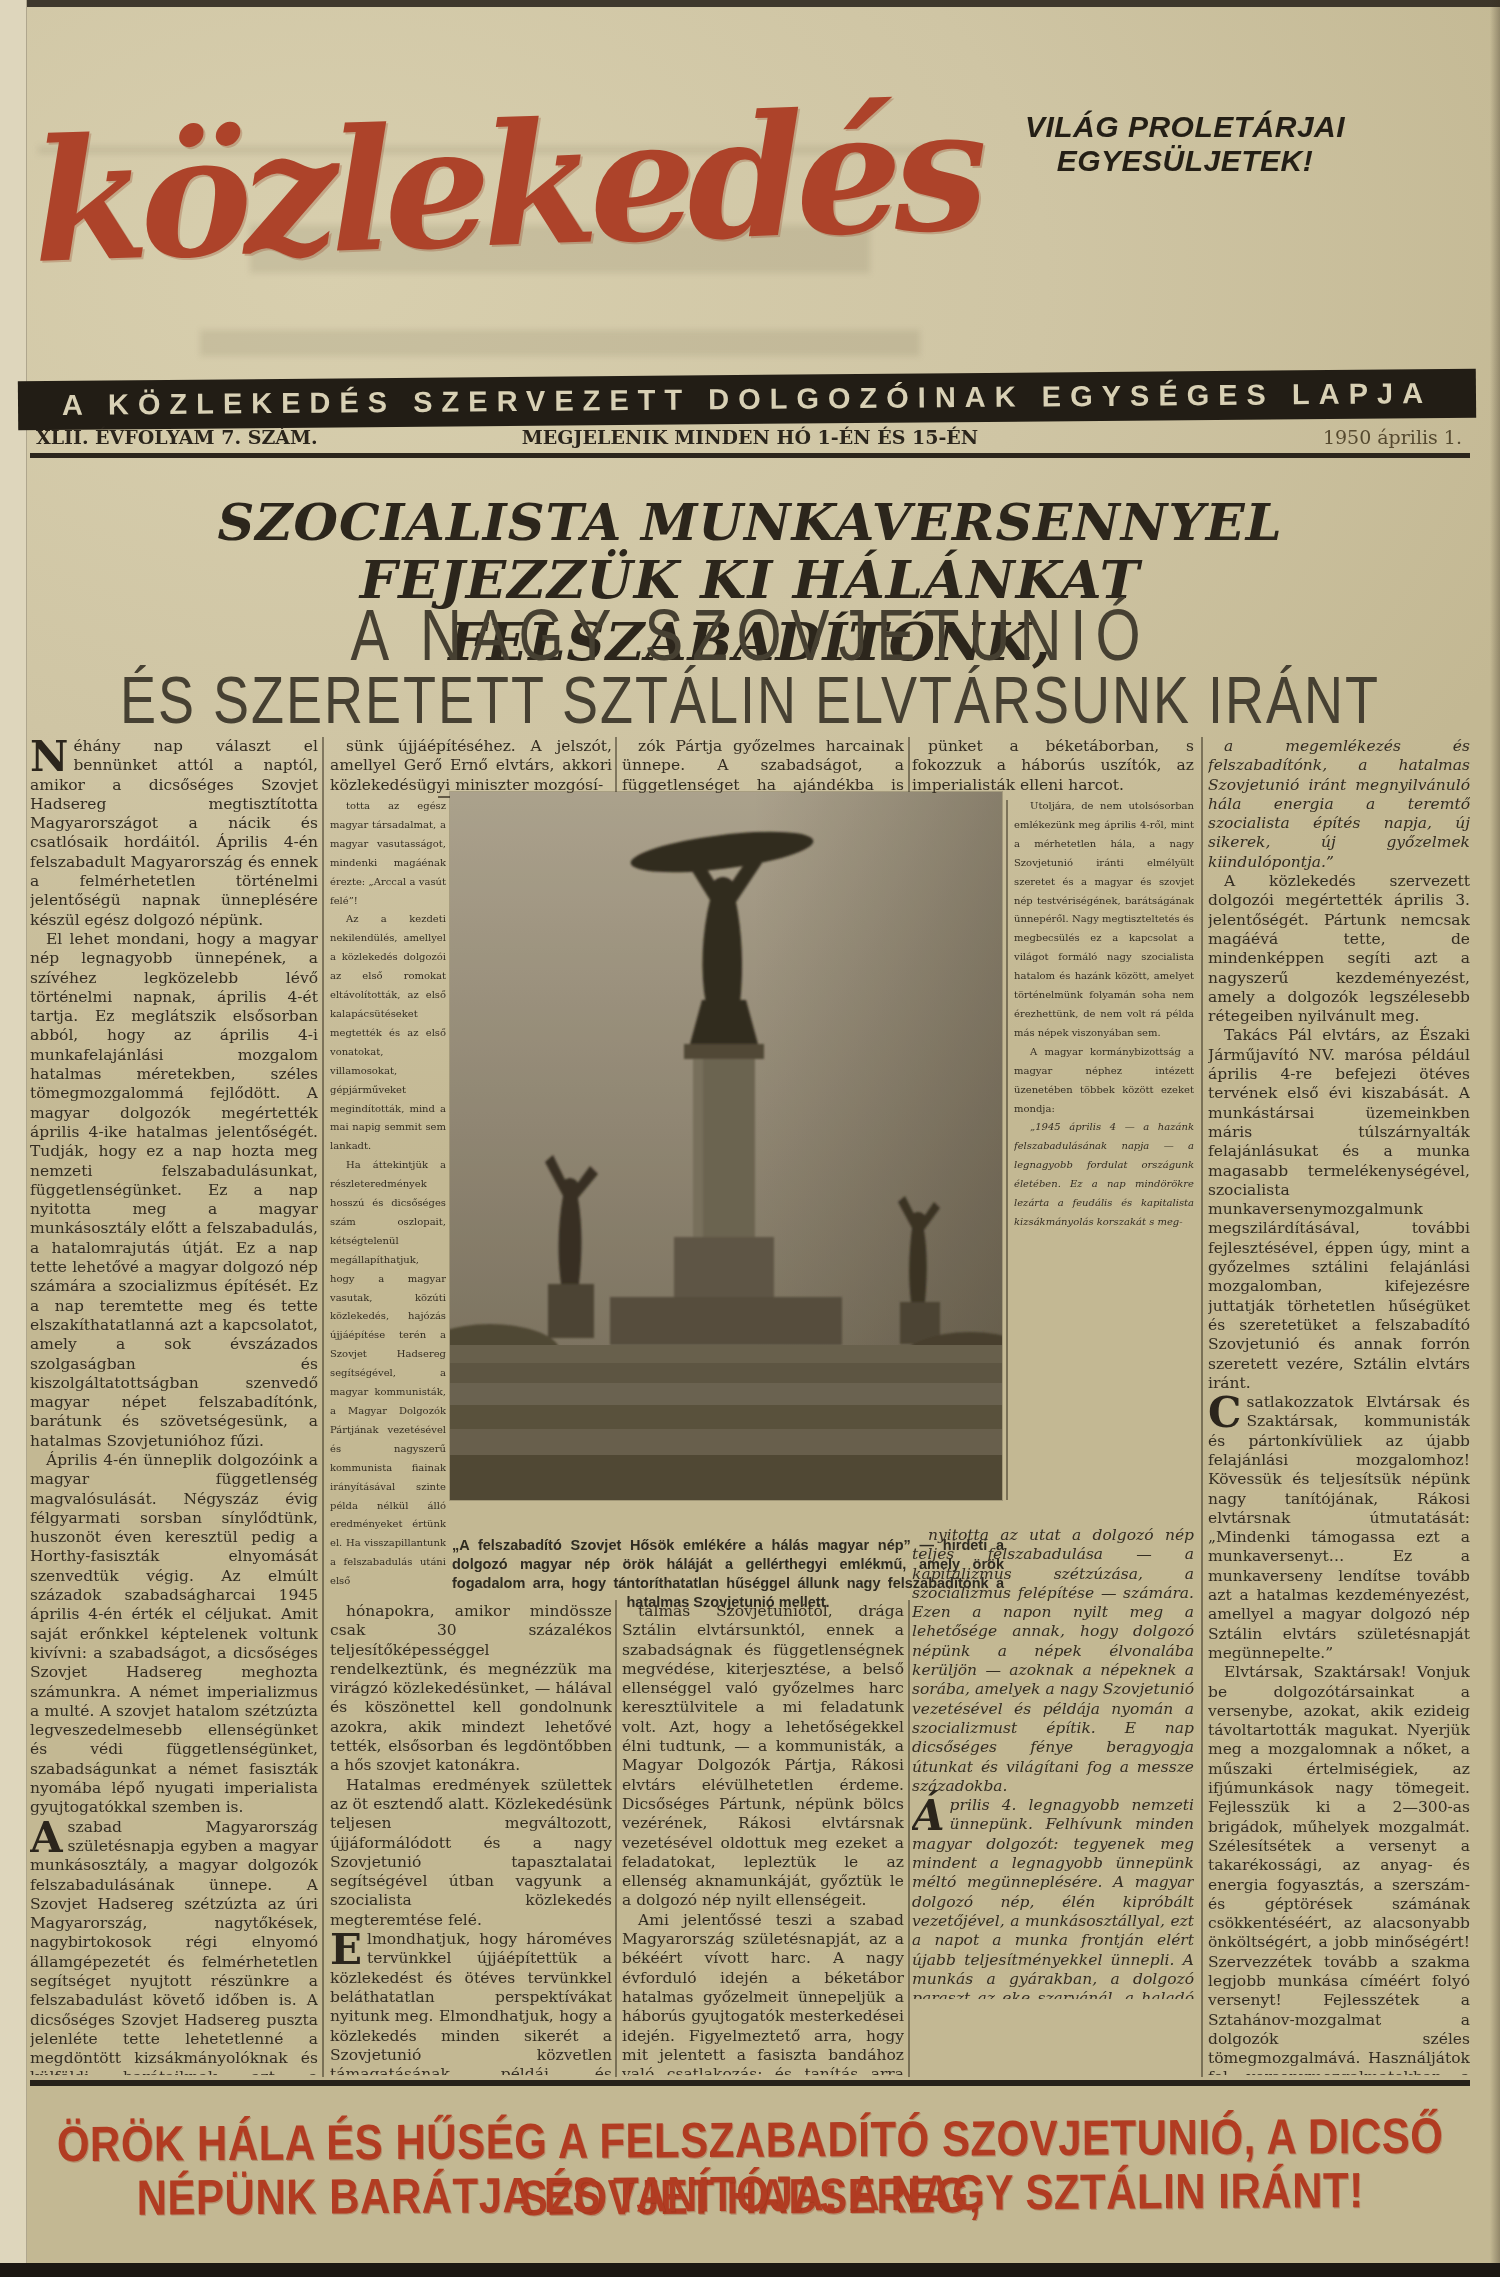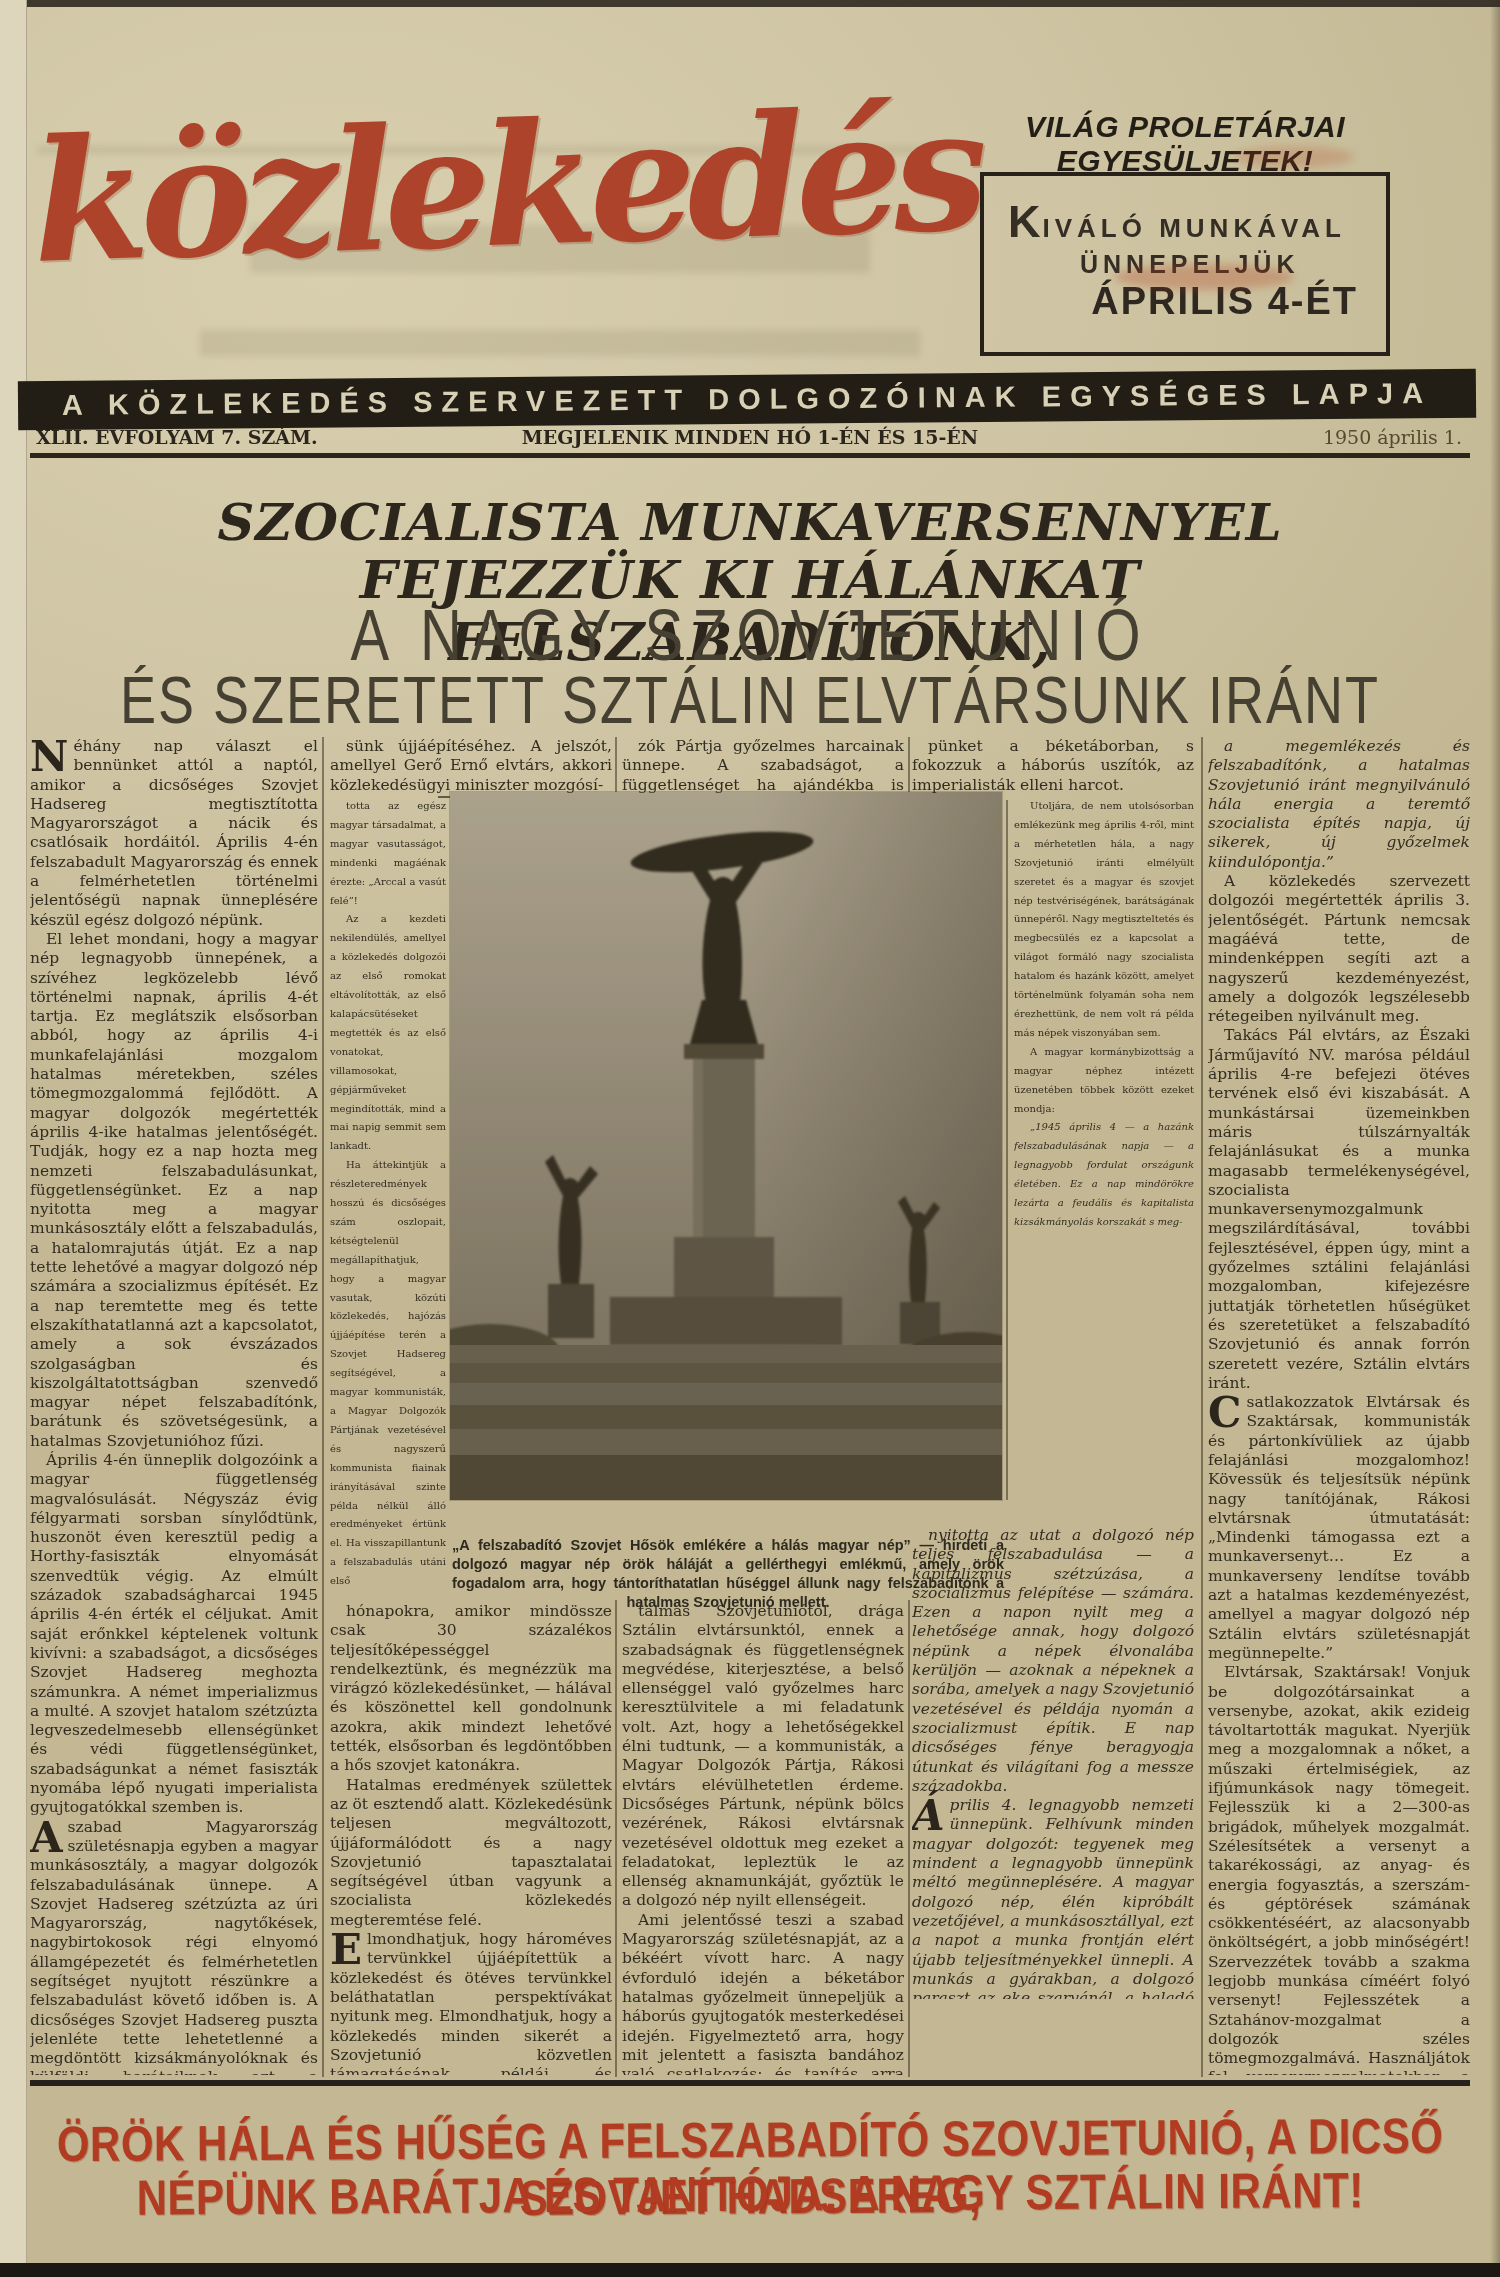--- a/index.html
+++ b/index.html
@@ -86,27 +86,20 @@
 
   <div class="edge-top"></div>
   <div class="margin-left"></div>
   <div class="edge-right"></div>
   <div class="ghost" style="left:38px;top:146px;width:900px;height:8px;"></div>
   <div class="ghost" style="left:250px;top:225px;width:620px;height:48px;"></div>
   <div class="ghost" style="left:200px;top:330px;width:720px;height:26px;"></div>
 
   <div id="slogan-top">VILÁG PROLETÁRJAI EGYESÜLJETEK!</div>
   <div id="title">közlekedés</div>
-  <div id="badge">
-    <div class="b1">KIVÁLÓ MUNKÁVAL</div>
-    <div class="b2">ÜNNEPELJÜK</div>
-    <div class="b3">ÁPRILIS 4-ÉT</div>
-    <div class="stamp" style="left:130px;top:88px;width:180px;height:26px;background:rgba(178,62,30,.30);"></div>
-    <div class="stamp" style="left:250px;top:-30px;width:120px;height:22px;background:rgba(178,62,30,.22);"></div>
-  </div>
   <div id="banner">
     <span>A KÖZLEKEDÉS SZERVEZETT DOLGOZÓINAK EGYSÉGES LAPJA</span>
   </div>
   <div id="dateline">
     <span class="dl-left">XLII. ÉVFOLYAM 7. SZÁM.</span>
     <span class="dl-center">MEGJELENIK MINDEN HÓ 1-ÉN ÉS 15-ÉN</span>
     <span class="dl-right">1950 április 1.</span>
   </div>
   <div id="rule-top"></div>
 

